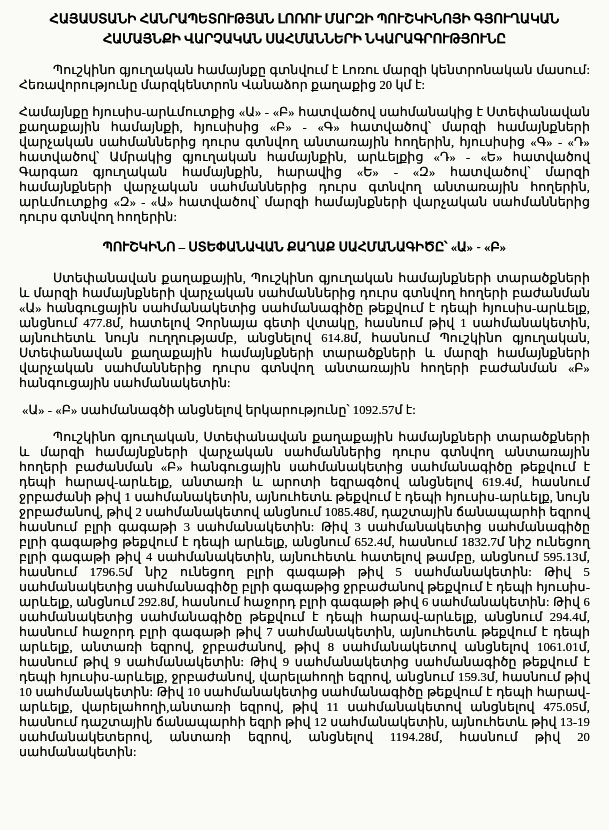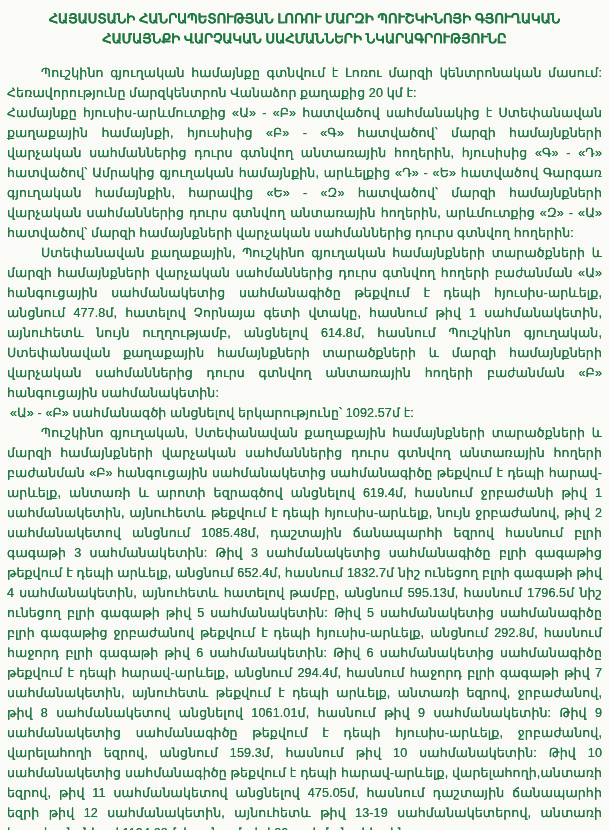--- a/index.html
+++ b/index.html
@@ -10,22 +10,22 @@
     width: 609px;
     height: 830px;
     overflow: hidden;
     background: #fafaf7;
   }
   .page {
     box-sizing: border-box;
     width: 609px;
     height: 830px;
     padding: 9px 7px 0 7px;
-    font-family: Liberation Sans, sans-serif;
-    color: #15803d;
+    font-family: Liberation Serif, serif;
+    color: #000000;
     text-shadow: 0 0 0.35px rgba(20,20,20,0.75);
     overflow: hidden;
   }
   .doc-title {
     font-size: 13px;
     font-weight: 700;
     text-align: center;
     line-height: 1.5;
     margin: 0 14px 15px 14px;
     letter-spacing: 0.1px;
@@ -33,23 +33,23 @@
   .section-heading {
     font-size: 12.6px;
     font-weight: 700;
     text-align: center;
     line-height: 1.5;
     margin: 13px 34px 14px 34px;
     letter-spacing: 0.1px;
   }
   p.body-par {
     font-size: 12.6px;
-    line-height: 20px;
+    line-height: 15px;
     text-align: justify;
-    margin: 0;
+    margin: 12px;
     letter-spacing: 0.1px;
   }
   p.first-indent {
     text-indent: 34px;
   }
   p.note-line {
     text-indent: 3px;
     text-align: left;
   }
 </style>
@@ -57,20 +57,21 @@
 <body>
 
 <div class="page">
 
   <h1 class="doc-title">ՀԱՅԱՍՏԱՆԻ ՀԱՆՐԱՊԵՏՈՒԹՅԱՆ ԼՈՌՈՒ ՄԱՐԶԻ ՊՈՒՇԿԻՆՈՅԻ ԳՅՈՒՂԱԿԱՆ ՀԱՄԱՅՆՔԻ ՎԱՐՉԱԿԱՆ ՍԱՀՄԱՆՆԵՐԻ ՆԿԱՐԱԳՐՈՒԹՅՈՒՆԸ</h1>
 
   <p class="body-par first-indent">Պուշկինո գյուղական համայնքը գտնվում է Լոռու մարզի կենտրոնական մասում: Հեռավորությունը մարզկենտրոն Վանաձոր քաղաքից 20 կմ է:</p>
 
   <p class="body-par">Համայնքը հյուսիս-արևմուտքից «Ա» - «Բ» հատվածով սահմանակից է Ստեփանավան քաղաքային համայնքի, հյուսիսից «Բ» - «Գ» հատվածով՝ մարզի համայնքների վարչական սահմաններից դուրս գտնվող անտառային հողերին, հյուսիսից «Գ» - «Դ» հատվածով՝ Ամրակից գյուղական համայնքին, արևելքից «Դ» - «Ե» հատվածով Գարգառ գյուղական համայնքին, հարավից «Ե» - «Զ» հատվածով՝ մարզի համայնքների վարչական սահմաններից դուրս գտնվող անտառային հողերին, արևմուտքից «Զ» - «Ա» հատվածով՝ մարզի համայնքների վարչական սահմաններից դուրս գտնվող հողերին:</p>
 
+  <h2 class="section-heading">ՊՈՒՇԿԻՆՈ – ՍՏԵՓԱՆԱՎԱՆ ՔԱՂԱՔ ՍԱՀՄԱՆԱԳԻԾԸ՝ «Ա» - «Բ»</h2>
 
   <p class="body-par first-indent">Ստեփանավան քաղաքային, Պուշկինո գյուղական համայնքների տարածքների և մարզի համայնքների վարչական սահմաններից դուրս գտնվող հողերի բաժանման «Ա» հանգուցային սահմանակետից սահմանագիծը թեքվում է դեպի հյուսիս-արևելք, անցնում 477.8մ, հատելով Չորնայա գետի վտակը, հասնում թիվ 1 սահմանակետին, այնուհետև նույն ուղղությամբ, անցնելով 614.8մ, հասնում Պուշկինո գյուղական, Ստեփանավան քաղաքային համայնքների տարածքների և մարզի համայնքների վարչական սահմաններից դուրս գտնվող անտառային հողերի բաժանման «Բ» հանգուցային սահմանակետին:</p>
 
   <p class="body-par note-line">«Ա» - «Բ» սահմանագծի անցնելով երկարությունը՝ 1092.57մ է:</p>
 
 
   <p class="body-par first-indent">Պուշկինո գյուղական, Ստեփանավան քաղաքային համայնքների տարածքների և մարզի համայնքների վարչական սահմաններից դուրս գտնվող անտառային հողերի բաժանման «Բ» հանգուցային սահմանակետից սահմանագիծը թեքվում է դեպի հարավ-արևելք, անտառի և արոտի եզրագծով անցնելով 619.4մ, հասնում ջրբաժանի թիվ 1 սահմանակետին, այնուհետև թեքվում է դեպի հյուսիս-արևելք, նույն ջրբաժանով, թիվ 2 սահմանակետով անցնում 1085.48մ, դաշտային ճանապարհի եզրով հասնում բլրի գագաթի 3 սահմանակետին: Թիվ 3 սահմանակետից սահմանագիծը բլրի գագաթից թեքվում է դեպի արևելք, անցնում 652.4մ, հասնում 1832.7մ նիշ ունեցող բլրի գագաթի թիվ 4 սահմանակետին, այնուհետև հատելով թամբը, անցնում 595.13մ, հասնում 1796.5մ նիշ ունեցող բլրի գագաթի թիվ 5 սահմանակետին: Թիվ 5 սահմանակետից սահմանագիծը բլրի գագաթից ջրբաժանով թեքվում է դեպի հյուսիս-արևելք, անցնում 292.8մ, հասնում հաջորդ բլրի գագաթի թիվ 6 սահմանակետին: Թիվ 6 սահմանակետից սահմանագիծը թեքվում է դեպի հարավ-արևելք, անցնում 294.4մ, հասնում հաջորդ բլրի գագաթի թիվ 7 սահմանակետին, այնուհետև թեքվում է դեպի արևելք, անտառի եզրով, ջրբաժանով, թիվ 8 սահմանակետով անցնելով 1061.01մ, հասնում թիվ 9 սահմանակետին: Թիվ 9 սահմանակետից սահմանագիծը թեքվում է դեպի հյուսիս-արևելք, ջրբաժանով, վարելահողի եզրով, անցնում 159.3մ, հասնում թիվ 10 սահմանակետին: Թիվ 10 սահմանակետից սահմանագիծը թեքվում է դեպի հարավ-արևելք, վարելահողի,անտառի եզրով, թիվ 11 սահմանակետով անցնելով 475.05մ, հասնում դաշտային ճանապարհի եզրի թիվ 12 սահմանակետին, այնուհետև թիվ 13-19 սահմանակետերով, անտառի եզրով, անցնելով 1194.28մ, հասնում թիվ 20 սահմանակետին:</p>
 
 </div>
 

